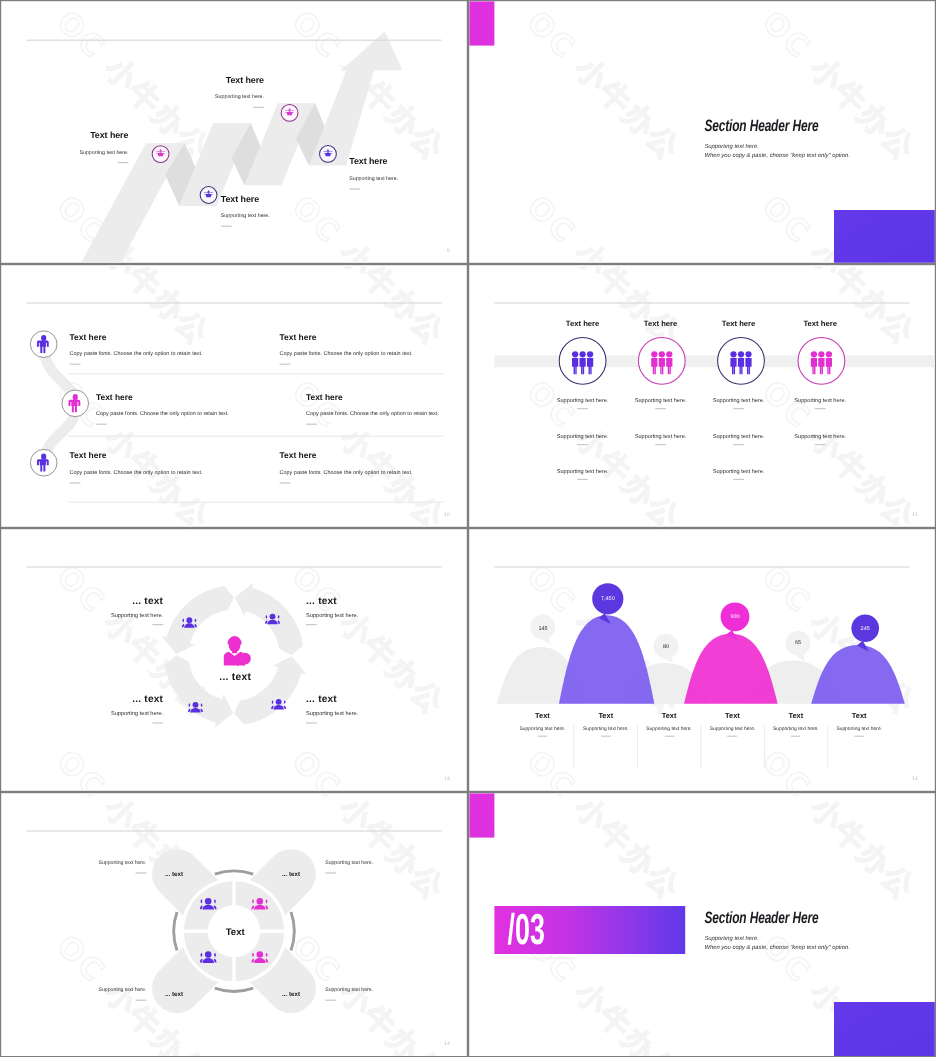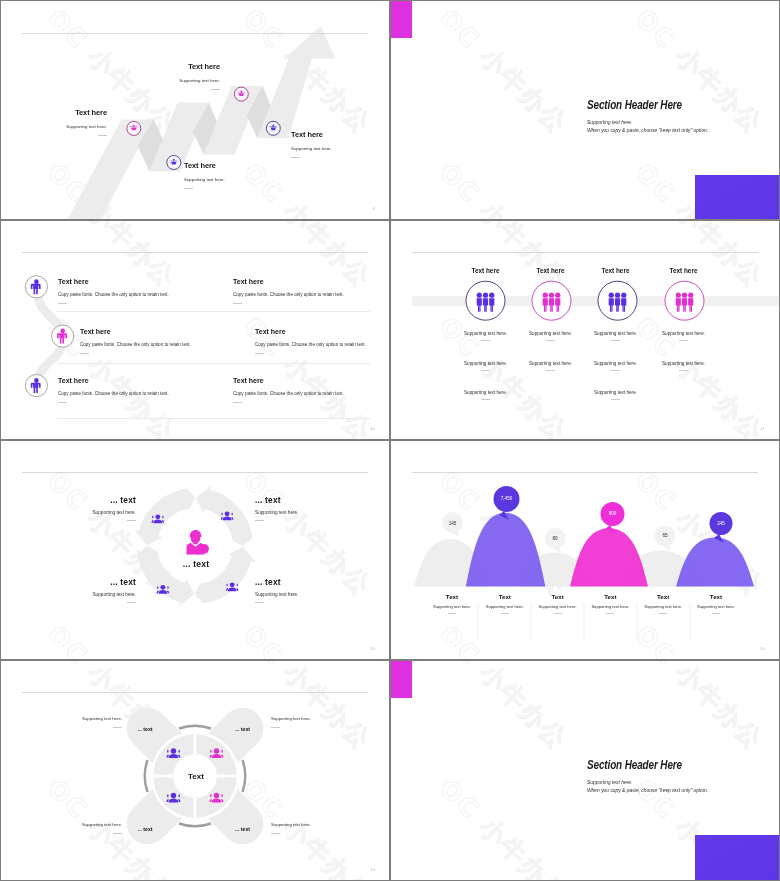--- a/index.html
+++ b/index.html
@@ -990,20 +990,23 @@
           <text transform="translate(634,944) rotate(44)">OC 小牛办公</text>
           <text transform="translate(830,944) rotate(44)">OC 小牛办公</text>
           <text transform="translate(1026,944) rotate(44)">OC 小牛办公</text>
         </g>
       </svg>
     </div>
 
   <div class="slide" id="s8">
     <div class="corner-magenta"></div>
     <div class="corner-blue"></div>
+    <div class="gradbar">
+      <span class="gradnum">/03</span>
+    </div>
     <div class="sec-text">
       <div class="sec-h">Section Header Here</div>
       <div class="sec-s1">Supporting text here.</div>
       <div class="sec-s2">When you copy &amp; paste, choose "keep text only" option.</div>
     </div>
   <svg class="wm" width="388" height="219">
         <g transform="translate(-391,-661)">
           <text transform="translate(-150,-134) rotate(44)">OC 小牛办公</text>
           <text transform="translate(46,-134) rotate(44)">OC 小牛办公</text>
           <text transform="translate(242,-134) rotate(44)">OC 小牛办公</text>

